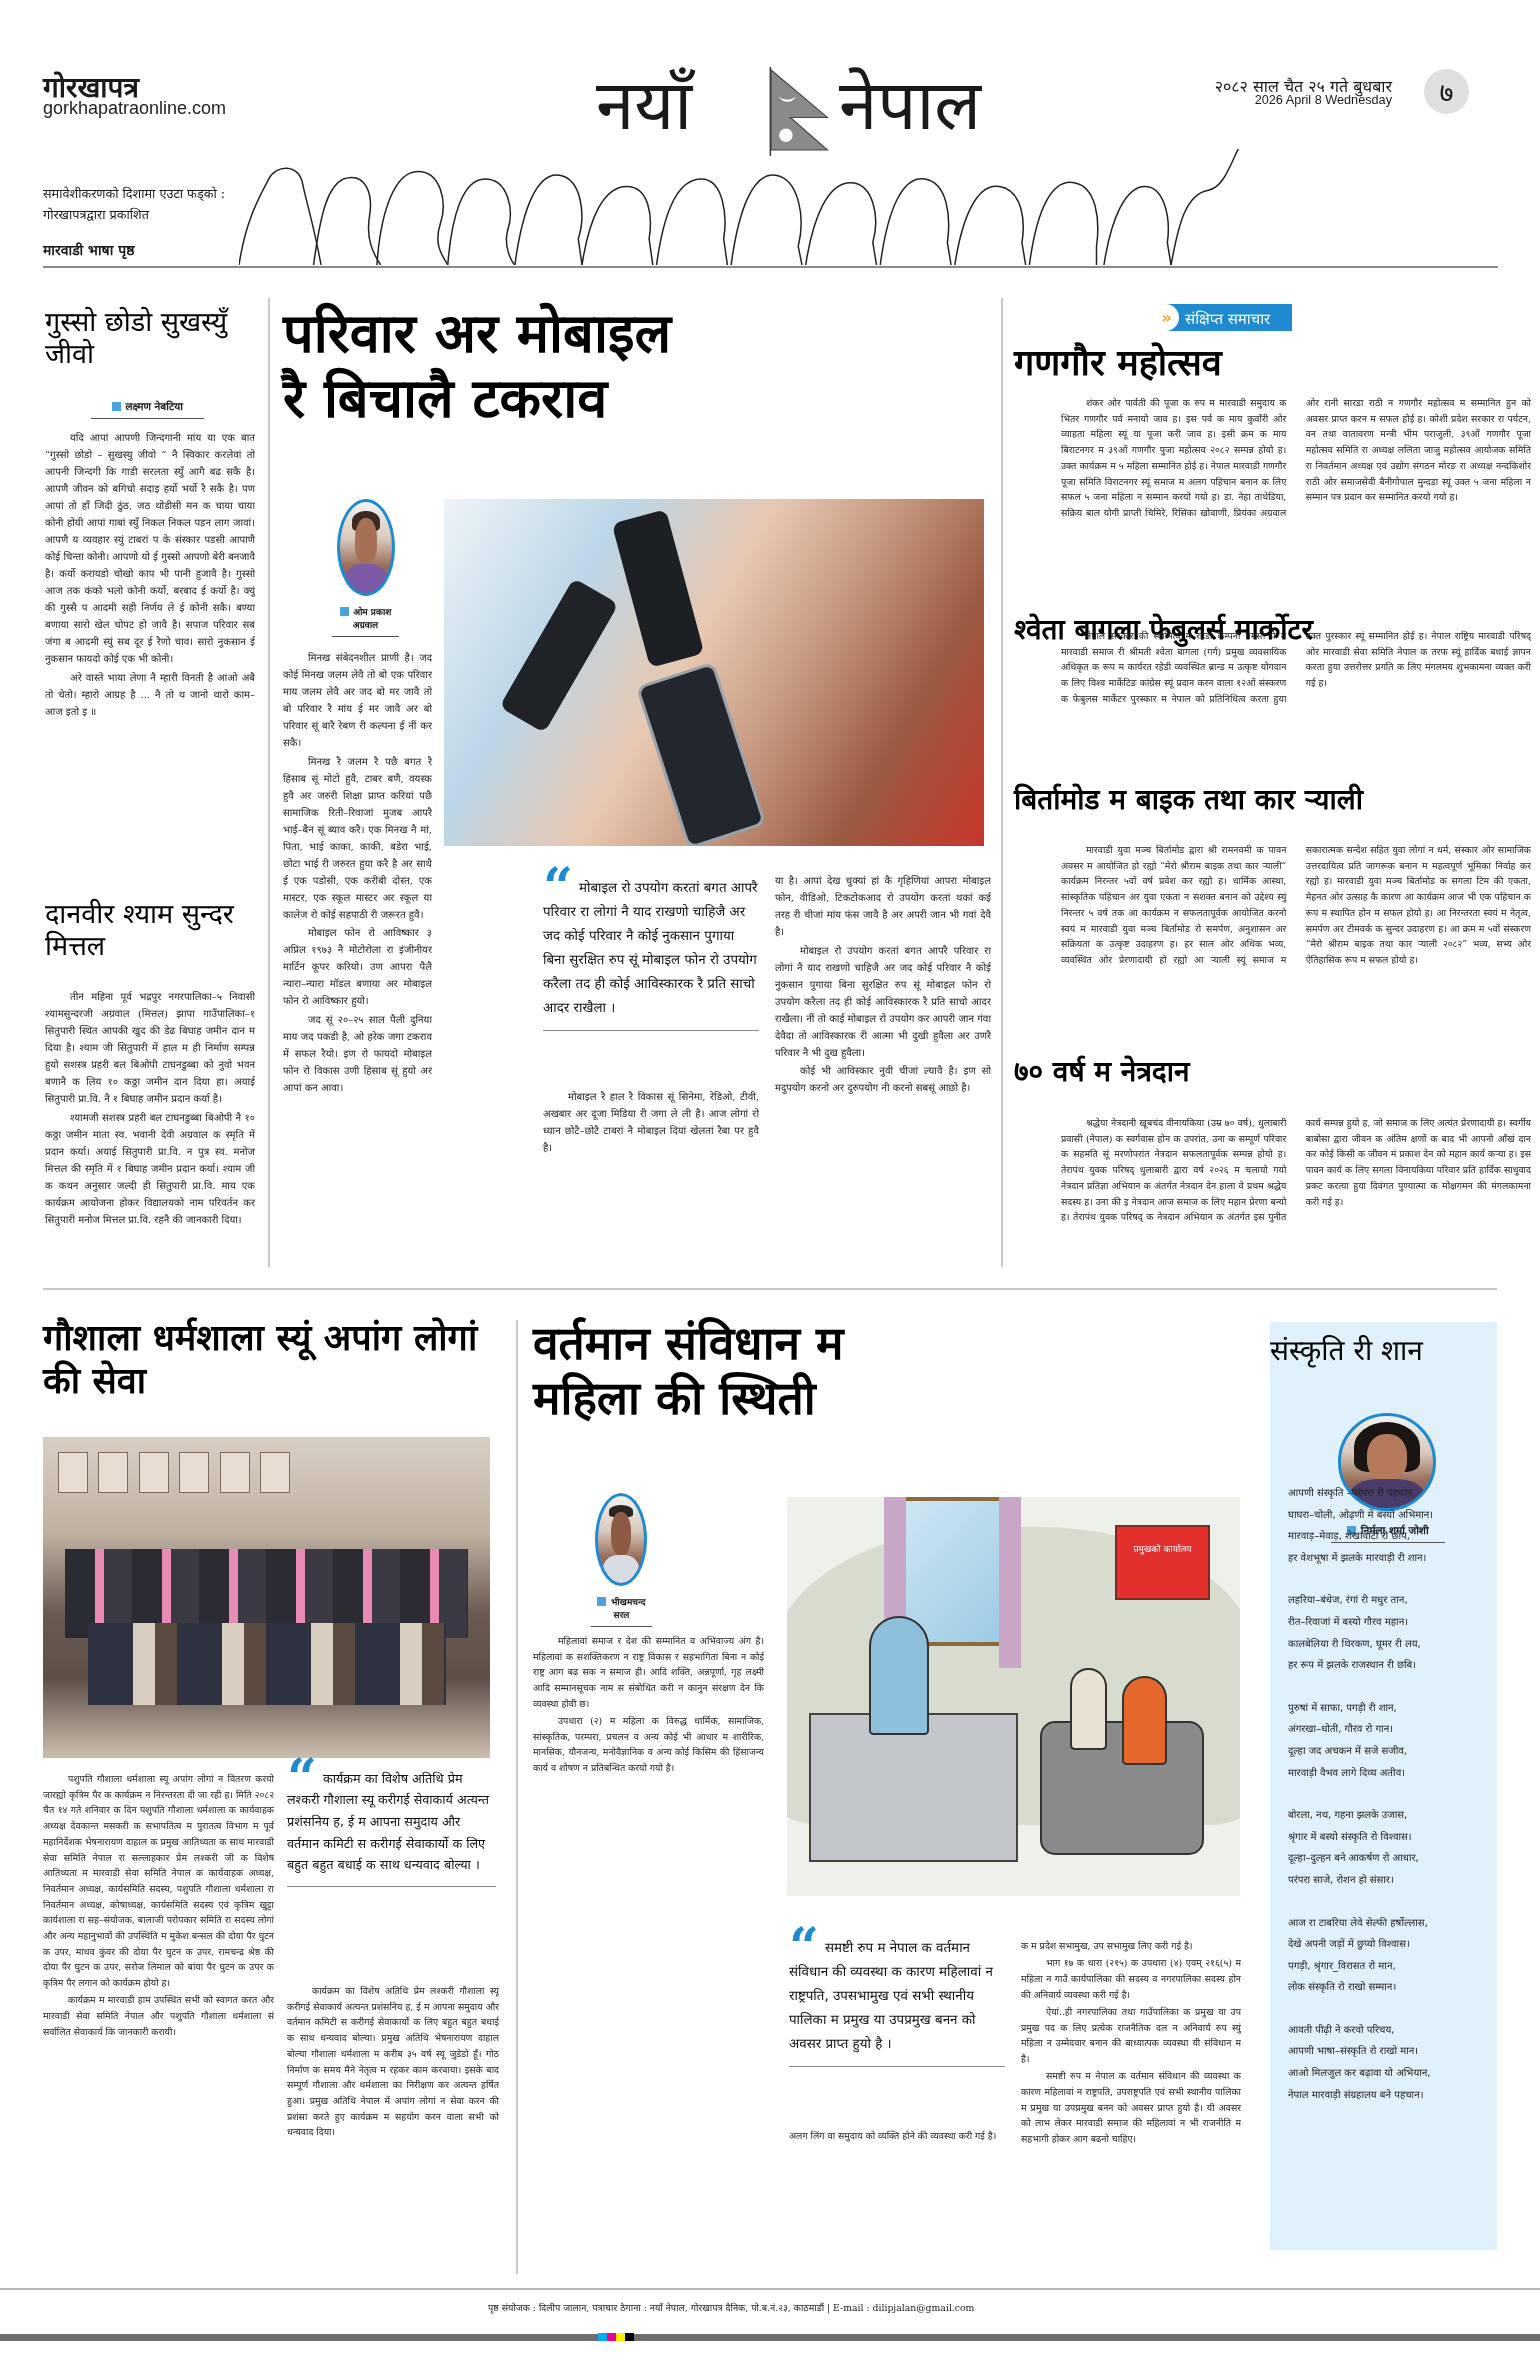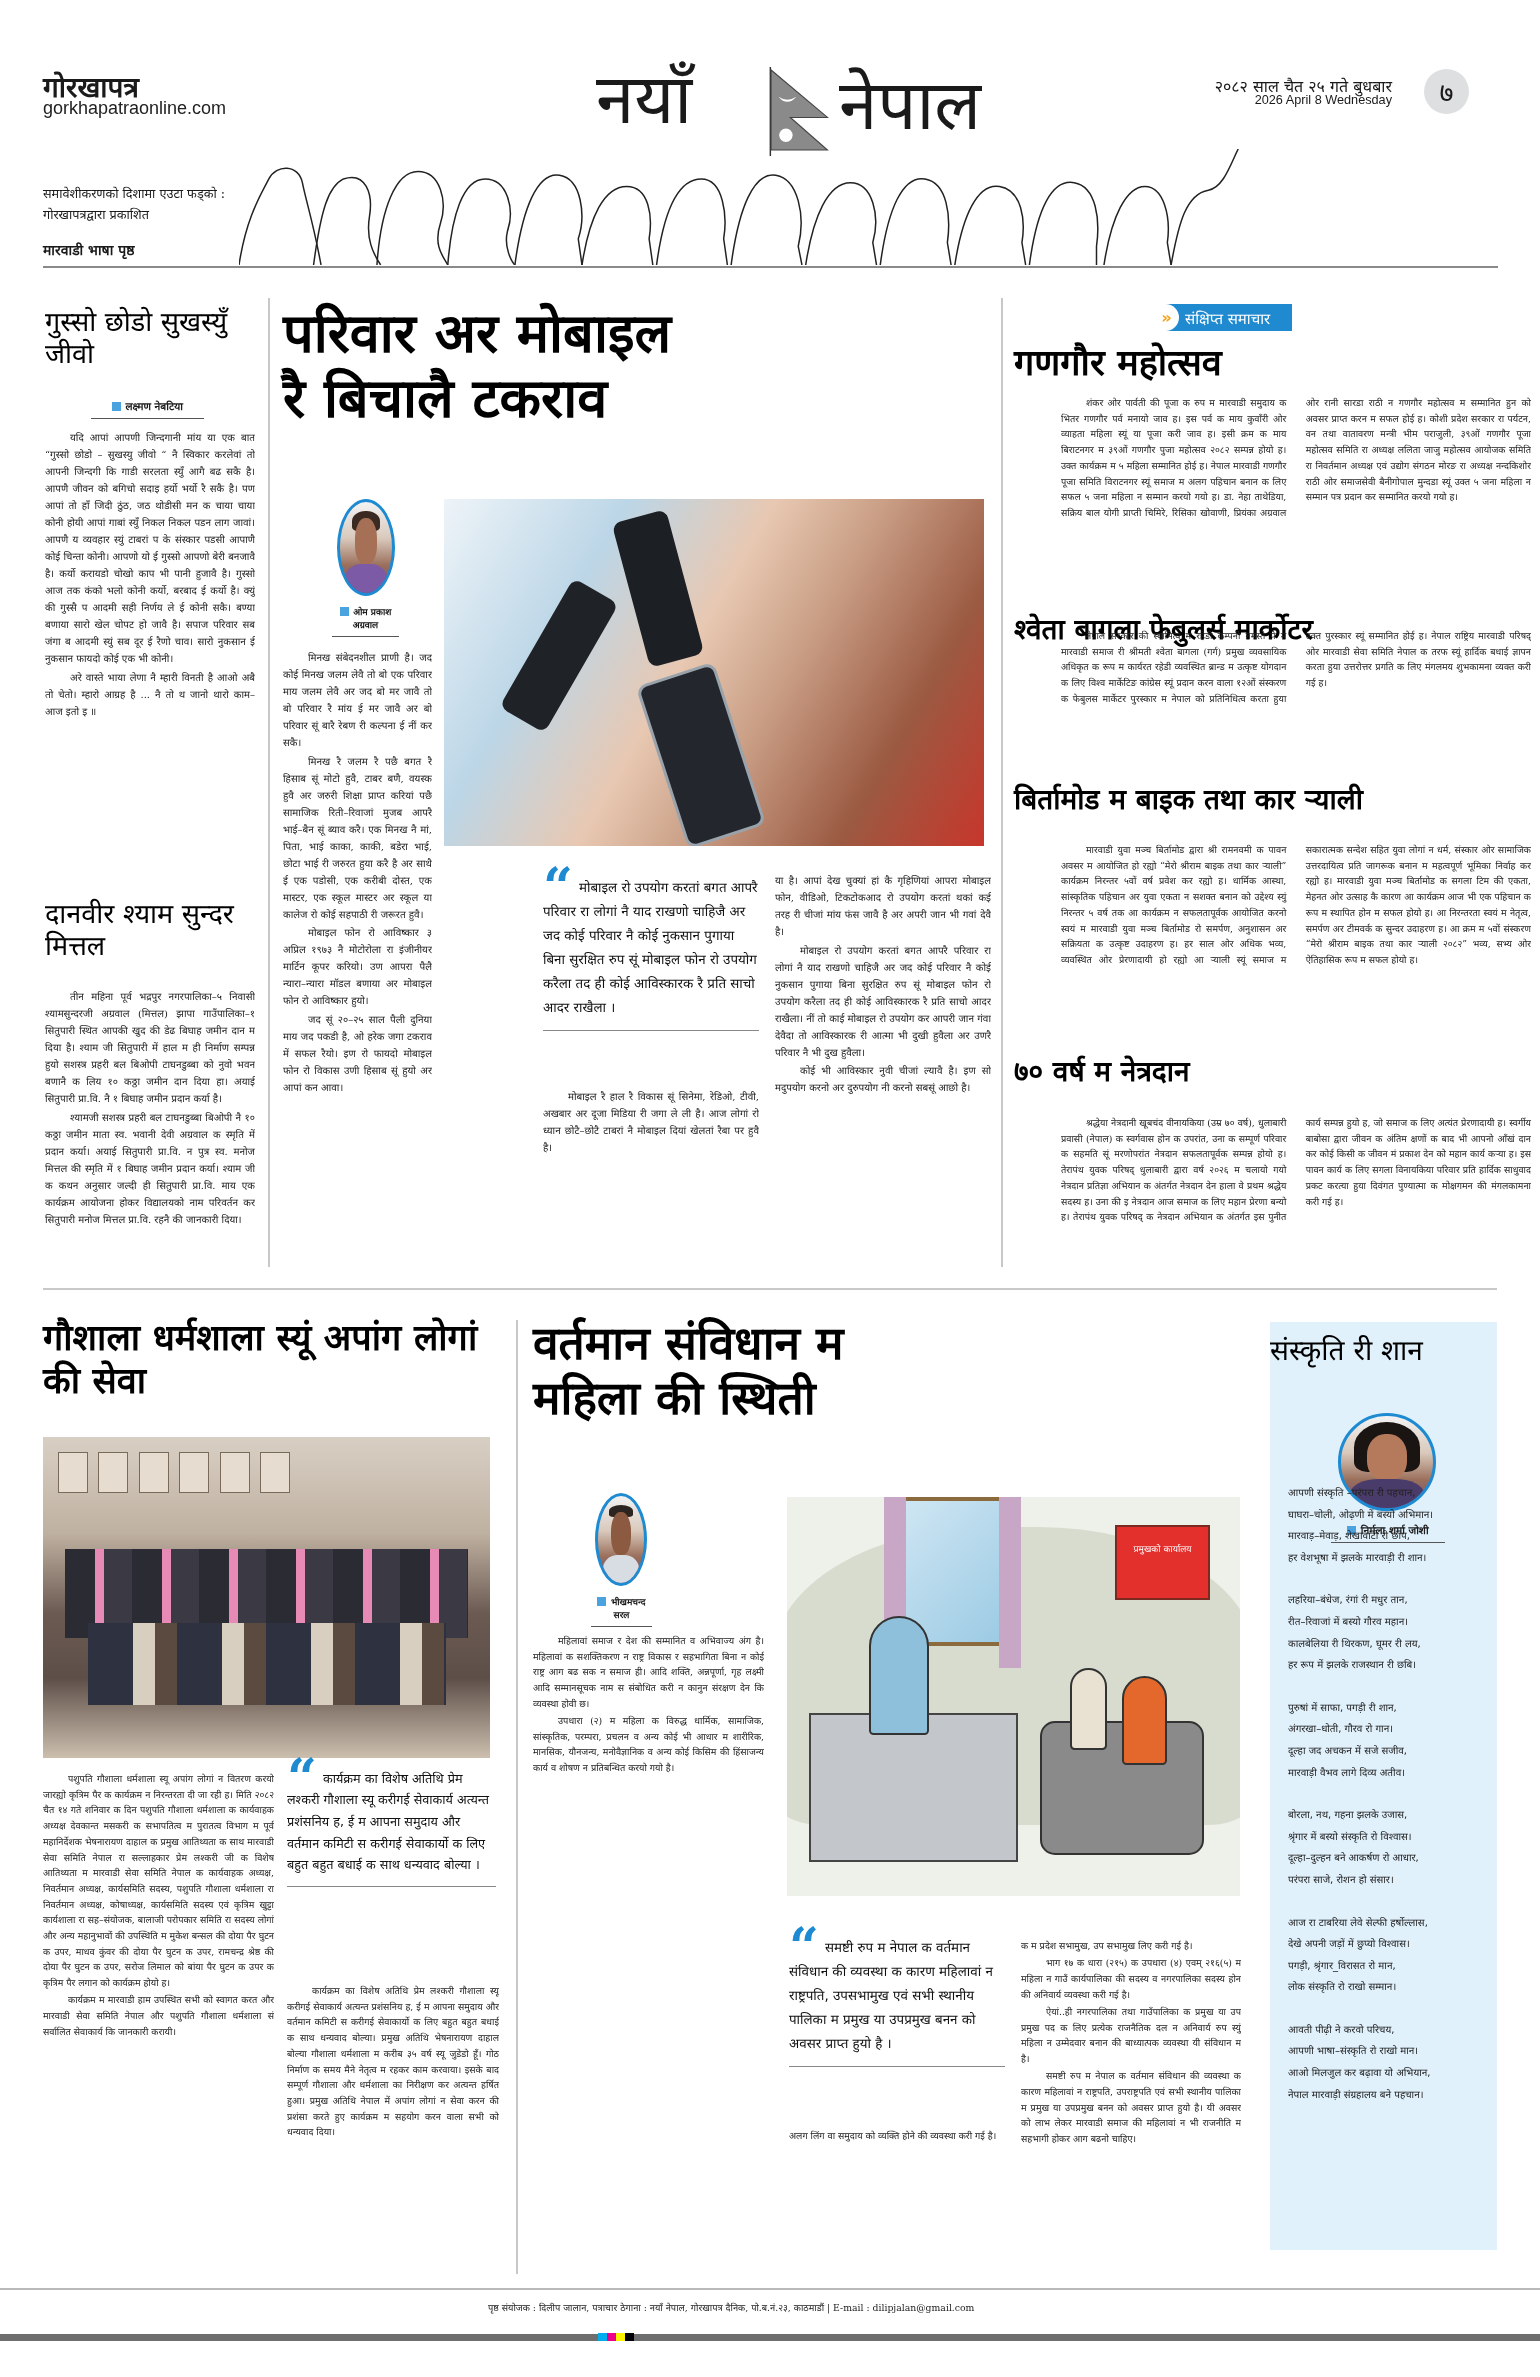--- a/index.html
+++ b/index.html
@@ -5,21 +5,21 @@
   * { box-sizing: border-box; margin: 0; padding: 0; }
   html, body { width: 1541px; height: 2377px; background: #ffffff; overflow: hidden; }
   body { font-family: "DejaVu Serif", serif; color: #1a1a1a; position: relative; }
 
   
   .masthead { position: absolute; left: 0; top: 0; width: 1541px; height: 268px; }
   .paper-name { position: absolute; left: 43px; top: 67px; font-family: "DejaVu Sans", sans-serif; font-weight: bold; font-size: 28px; }
   .paper-url { position: absolute; left: 43px; top: 98px; font-family: "Liberation Sans", sans-serif; font-size: 18px; color: #222; }
   .tagline { position: absolute; left: 43px; top: 183px; font-size: 12.7px; line-height: 21px; width: 194px; }
   .section-name { position: absolute; left: 43px; top: 240px; font-weight: bold; font-size: 14px; }
-  .title-naya { position: absolute; left: 596px; top: 71px; font-family: Liberation Mono, monospace; font-size: 69px; line-height: 1; }
+  .title-naya { position: absolute; left: 596px; top: 71px; font-family: Liberation Sans, sans-serif; font-size: 69px; line-height: 1; }
   .title-nepal { position: absolute; left: 839px; top: 71px; font-family: "DejaVu Sans", sans-serif; font-size: 69px; line-height: 1; }
   .flag { position: absolute; left: 768px; top: 67px; width: 67px; height: 89px; }
   .crowd { position: absolute; left: 239px; top: 149px; width: 1029px; height: 116px; }
   .date-np { position: absolute; right: 149px; top: 75px; font-size: 16px; text-align: center; margin-left: 24px; }
   .date-en { position: absolute; right: 149px; top: 93px; font-family: "Liberation Sans", sans-serif; font-size: 12.7px; text-align: right; }
   .page-num { position: absolute; left: 1424px; top: 69px; width: 45px; height: 45px; border-radius: 50%; background: #dedfe0; font-size: 27px; display: flex; align-items: center; justify-content: center; font-family: "DejaVu Sans", sans-serif; }
   .mast-rule { position: absolute; left: 43px; right: 43px; top: 266px; height: 1.5px; background: #8a8a8a; }
 
   
   .vrule { position: absolute; width: 1.5px; background: #c8c8c8; }

